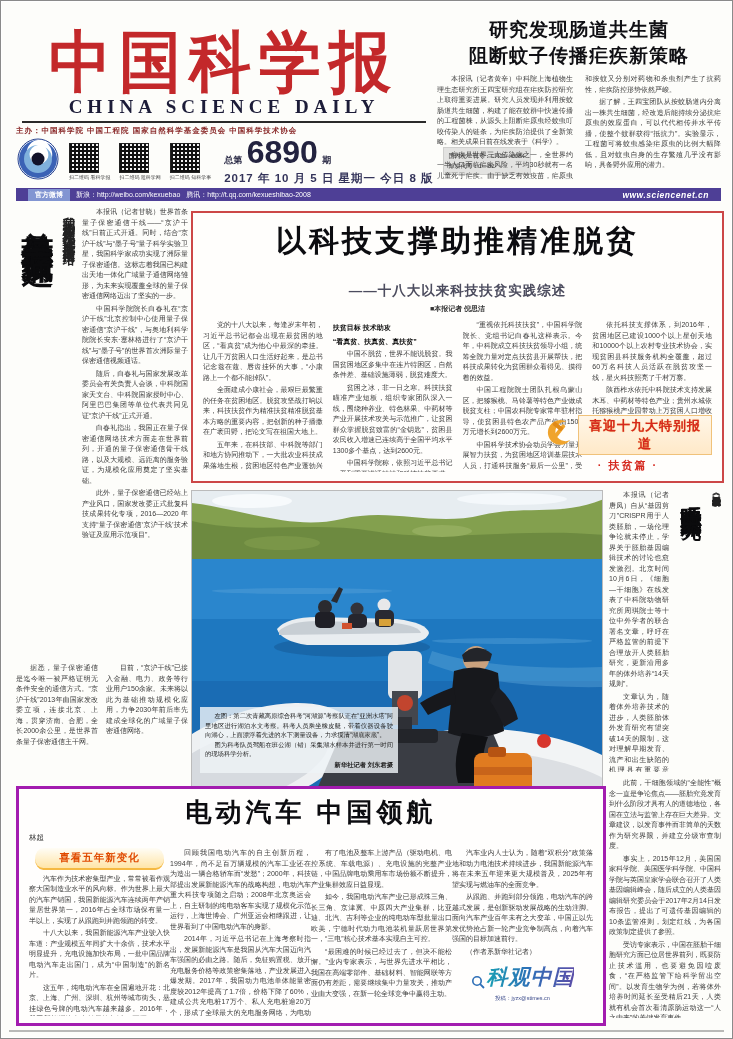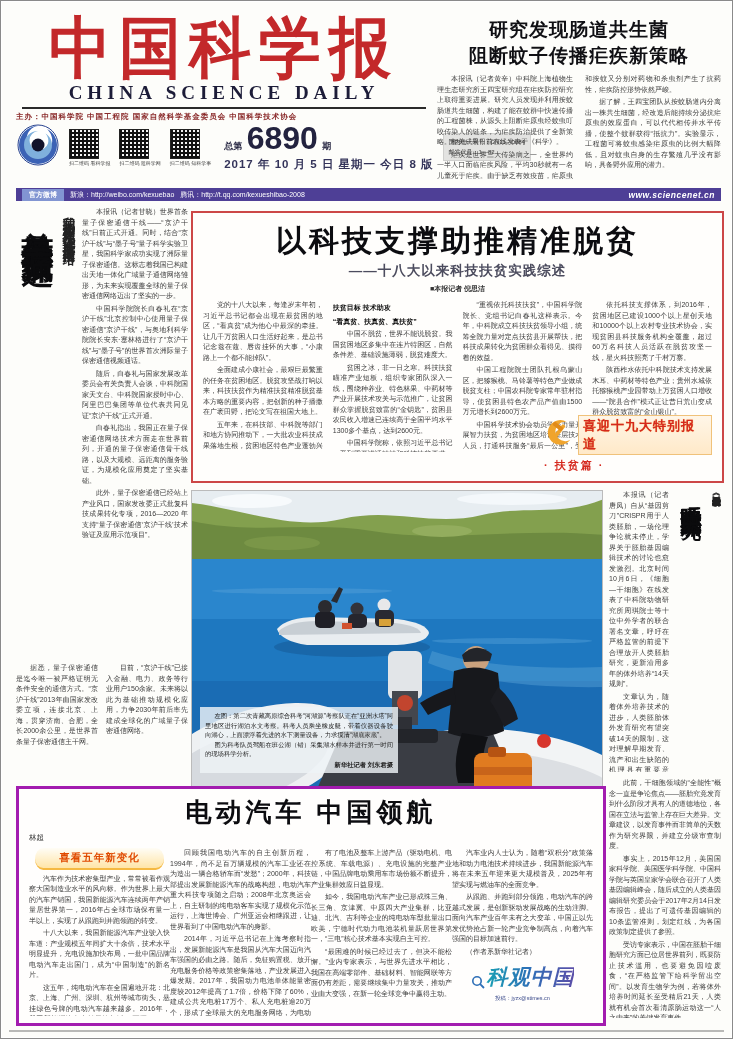--- a/index.html
+++ b/index.html
@@ -21,41 +21,41 @@
   .qr{width:30px;height:30px;background:
       repeating-linear-gradient(0deg,#111 0 2px,transparent 2px 4px),
       repeating-linear-gradient(90deg,#111 0 2px,#f4f4f4 2px 4px);border:1px solid #222}
   .qr-cap{font-size:5px;color:#444;text-align:center;margin-top:1px;white-space:nowrap}
   .issue-big{font-size:32px;font-weight:bold;color:#23233f;line-height:1}
   .issue-small{font-size:9px;font-weight:bold;color:#23233f}
   .date-line{font-size:11.5px;font-weight:bold;color:#34345a;margin-top:3px;letter-spacing:1px}
   .codes{background:#e3e3e1;border:1px solid #cfcfcd;font-size:6px;color:#333;padding:3px 5px;line-height:1.7;white-space:nowrap}
 
   
-  .infobar{background:#4e3f96;color:#fff;display:flex;align-items:center;font-size:7px;padding:0 6px;gap:6px}
+  .infobar{background:#4e3f96;color:#fff;display:flex;align-items:center;font-size:7px;padding:0 12px;gap:6px}
   .infobar .chip{background:#8295d2;color:#fff;font-weight:bold;padding:1px 7px;font-size:7px}
   .infobar .site{margin-left:auto;font-weight:bold;font-size:8.5px;font-style:italic;letter-spacing:.5px}
 
   
   .tr-head{font-size:19px;font-weight:900;color:#101014;text-align:center;line-height:1.35;letter-spacing:1px}
   .tr-body{margin-top:6px;column-count:2;column-gap:12px;height:116px;overflow:hidden}
 
   
   .q-head{font-size:32px;font-weight:900;color:#0b0b0d;line-height:1.18;letter-spacing:2px}
   .q-sub{font-size:12.5px;font-weight:bold;color:#222;line-height:1.2;letter-spacing:2px;margin-right:6px}
   .q-col{flex:1;overflow:hidden}
 
   
   .redbox{border:2px solid #cc4747;background:#fffefc;padding:8px 10px 6px}
   .pv-head{font-size:30px;font-weight:900;color:#0c0c10;text-align:center;letter-spacing:3px}
-  .pv-sub{font-size:13.5px;font-weight:bold;color:#4c4c5e;text-align:center;margin-top:0;letter-spacing:1px}
+  .pv-sub{font-size:13.5px;font-weight:bold;color:#4c4c5e;text-align:center;margin-top:20px;letter-spacing:1px}
   .pv-by{font-size:7px;color:#333;text-align:center;margin:4px 0 6px;font-weight:bold}
   .pv-cols{display:flex;gap:10px;height:152px;overflow:hidden}
   .pv-cols .col{flex:1;overflow:hidden}
-  .badge19{position:absolute;right:10px;bottom:8px;width:168px;text-align:left}
+  .badge19{position:absolute;right:10px;bottom:8px;width:168px;text-align:center}
   .badge19 .row{display:flex;align-items:center;justify-content:center;gap:4px}
   .badge19 .t1{font-size:13px;font-weight:900;color:#d5281e;text-shadow:0 0 1px #f2a13b;letter-spacing:1px;border:1px solid #f0c27a;padding:1px 4px;background:linear-gradient(#fff6e8,#ffe9c8)}
   .badge19 .t2{font-size:11px;font-weight:bold;color:#d5281e;margin-top:3px;letter-spacing:2px}
 
   
   .photo-wrap{overflow:hidden;border:1px solid #bbb}
   .caption{position:absolute;left:8px;bottom:26px;width:198px;background:rgba(238,243,246,.82);padding:4px 5px;font-size:6.3px;line-height:1.5;color:#222}
   .caption p{margin:0;text-indent:1.5em}
   .caption .credit{text-align:right;font-weight:bold;text-indent:0;margin-top:1px}
 
@@ -77,21 +77,21 @@
   .kgzg .logo-text{font-size:21px;font-weight:700;font-style:italic;letter-spacing:1px;
      background:linear-gradient(90deg,#19a0b4,#2e6fb7,#5b4ea8);-webkit-background-clip:text;background-clip:text;color:#2e6fb7;-webkit-text-fill-color:transparent}
   .kgzg .email{font-size:5.5px;color:#3a4a8a;margin-top:1px}
   .bottom-rule{position:absolute;left:8px;right:8px;top:1029px;border-top:2px solid #b9b9b7}
 </style>
 </head>
 <body>
 
 <div id="page">
 
-  <div class="abs" style="left:15px;top:14px;width:416px;height:168px">
+  <div class="abs" style="left:15px;top:28px;width:416px;height:168px">
     <div class="mast-title">中国科学报</div>
     <div class="mast-eng">CHINA SCIENCE DAILY</div>
     <div class="mast-rule"></div>
     <div class="sponsors">主办：中国科学院  中国工程院  国家自然科学基金委员会  中国科学技术协会</div>
 
     <div class="mast-row">
       <span style="flex:0 0 auto">
         <svg width="44" height="44" viewBox="0 0 44 44">
           <circle cx="22" cy="22" r="20" fill="#ffffff" stroke="#26418f" stroke-width="1"></circle>
           <path d="M22 3a19 19 0 1 0 19 19c0-7-4-13-10-16 4 4 6 9 5 14a13 13 0 1 1-14-17z" fill="#3b62b5"></path>

